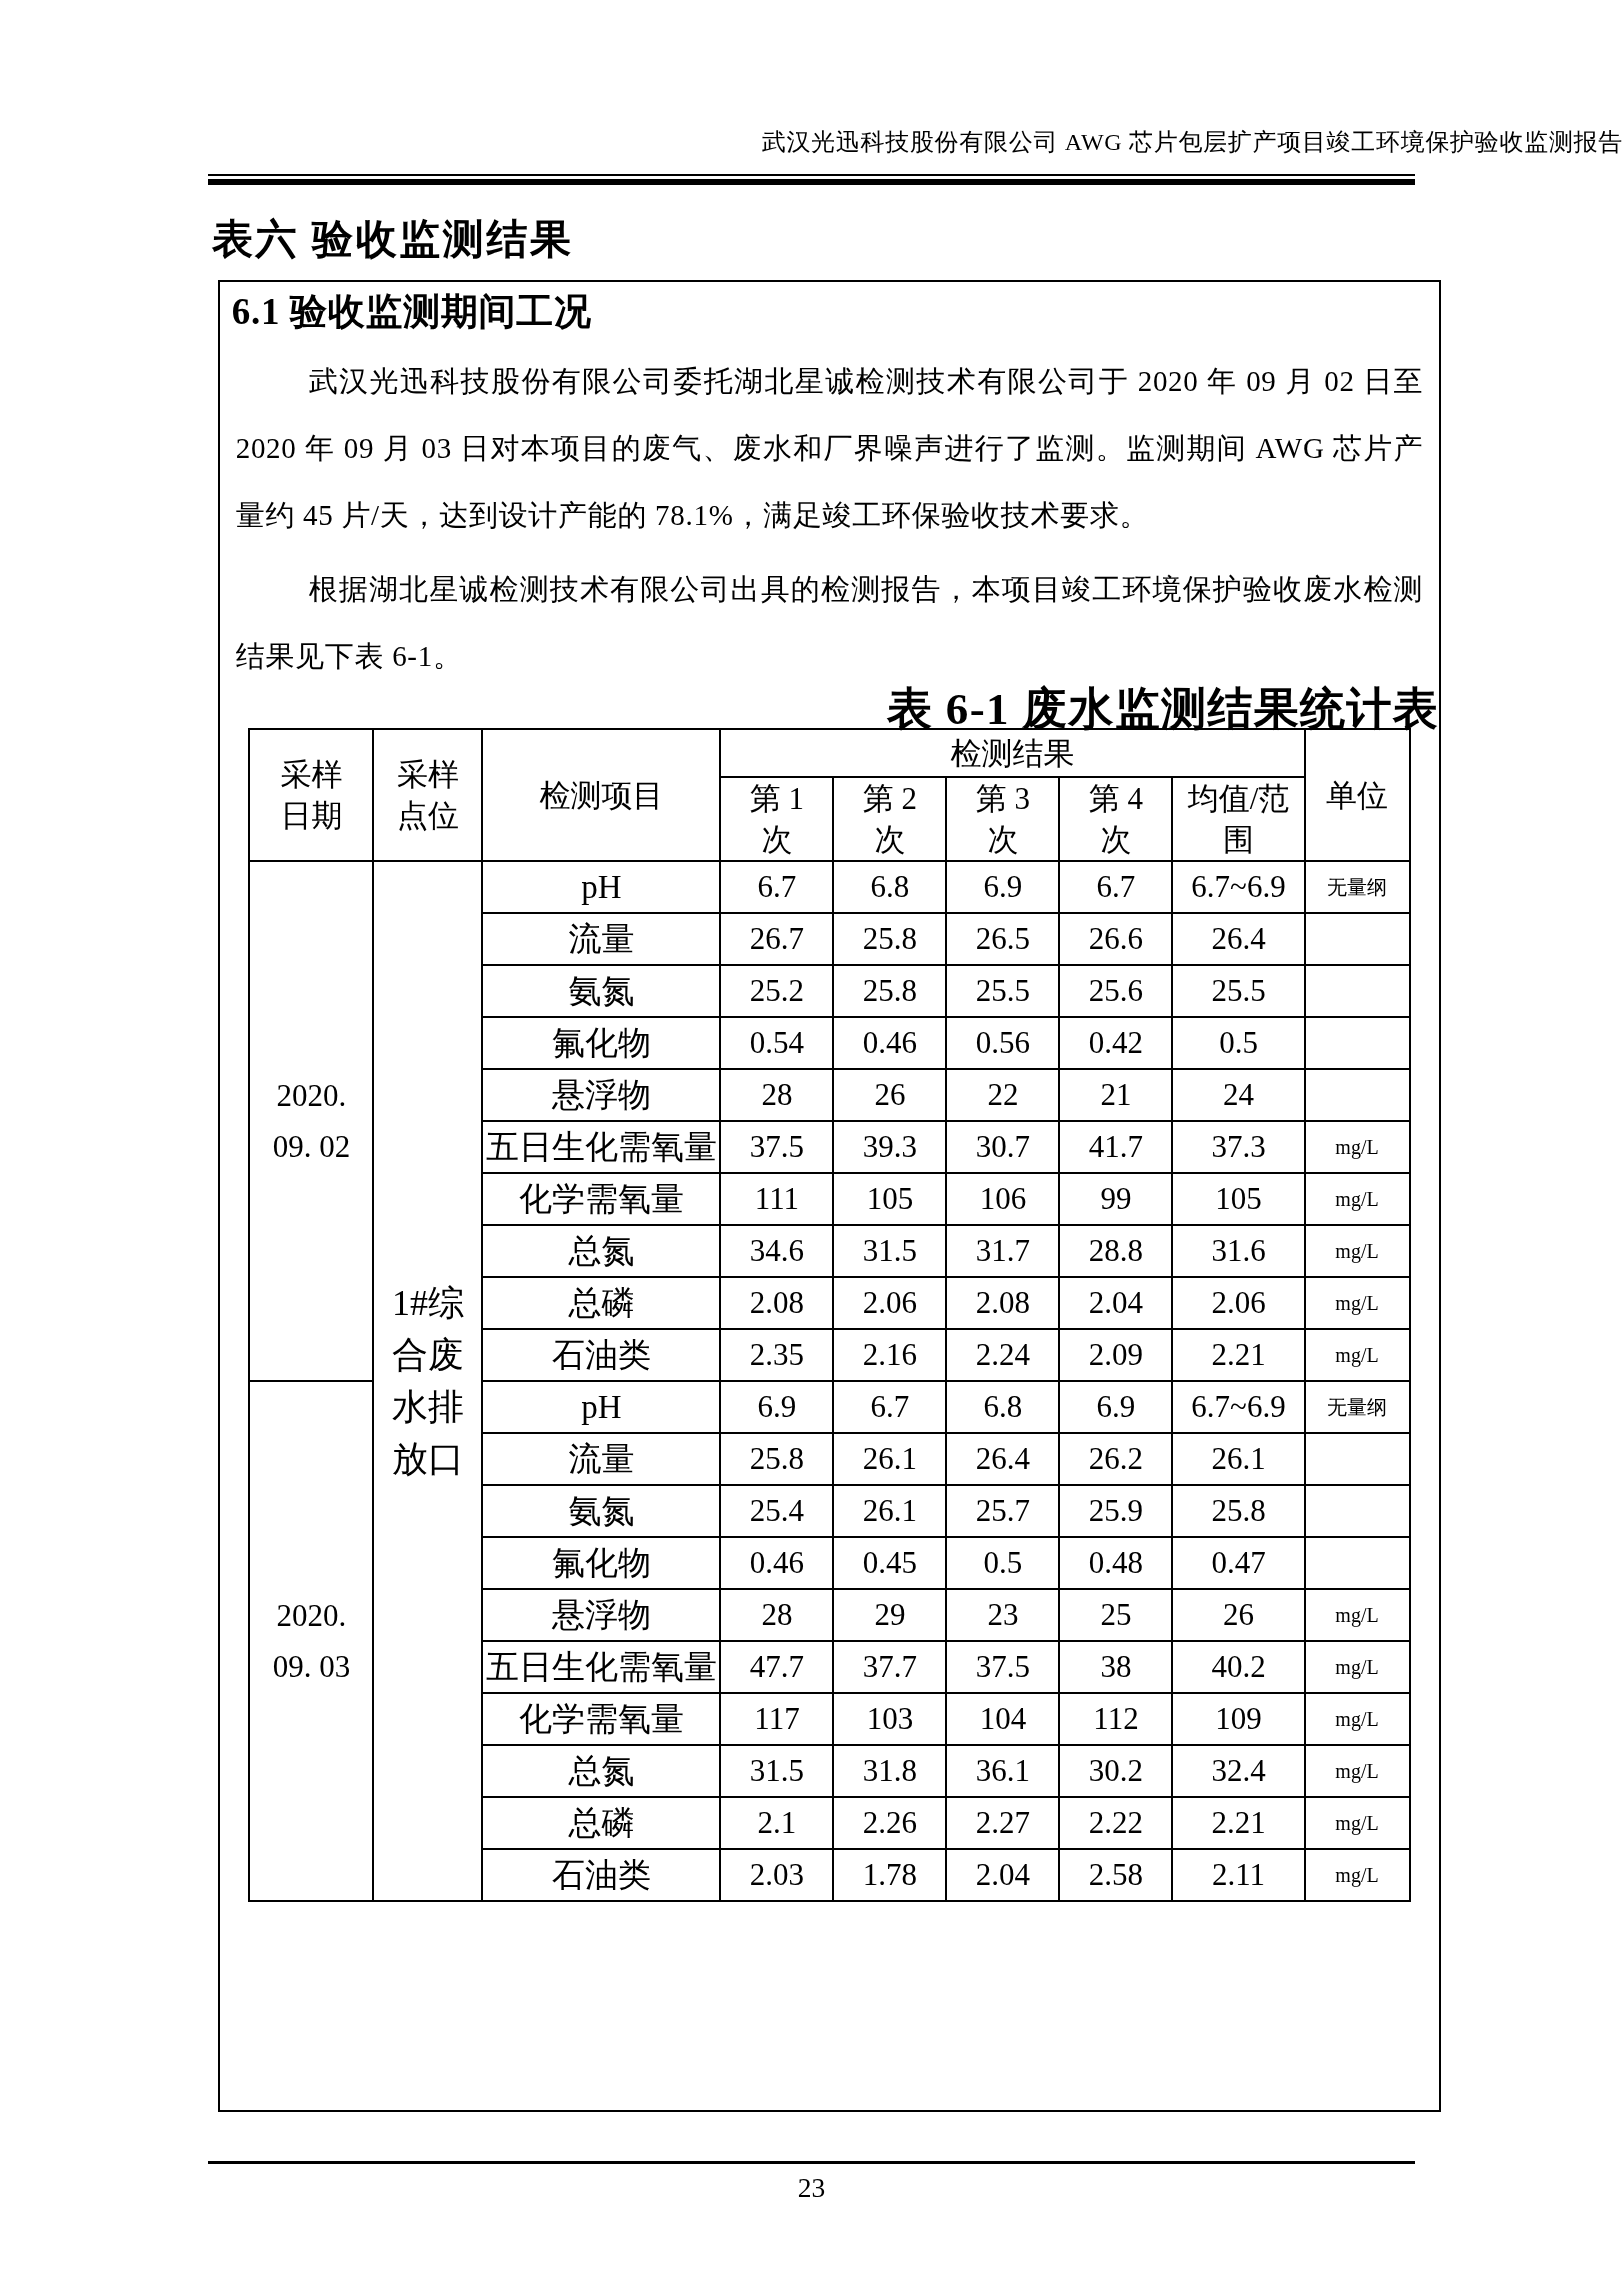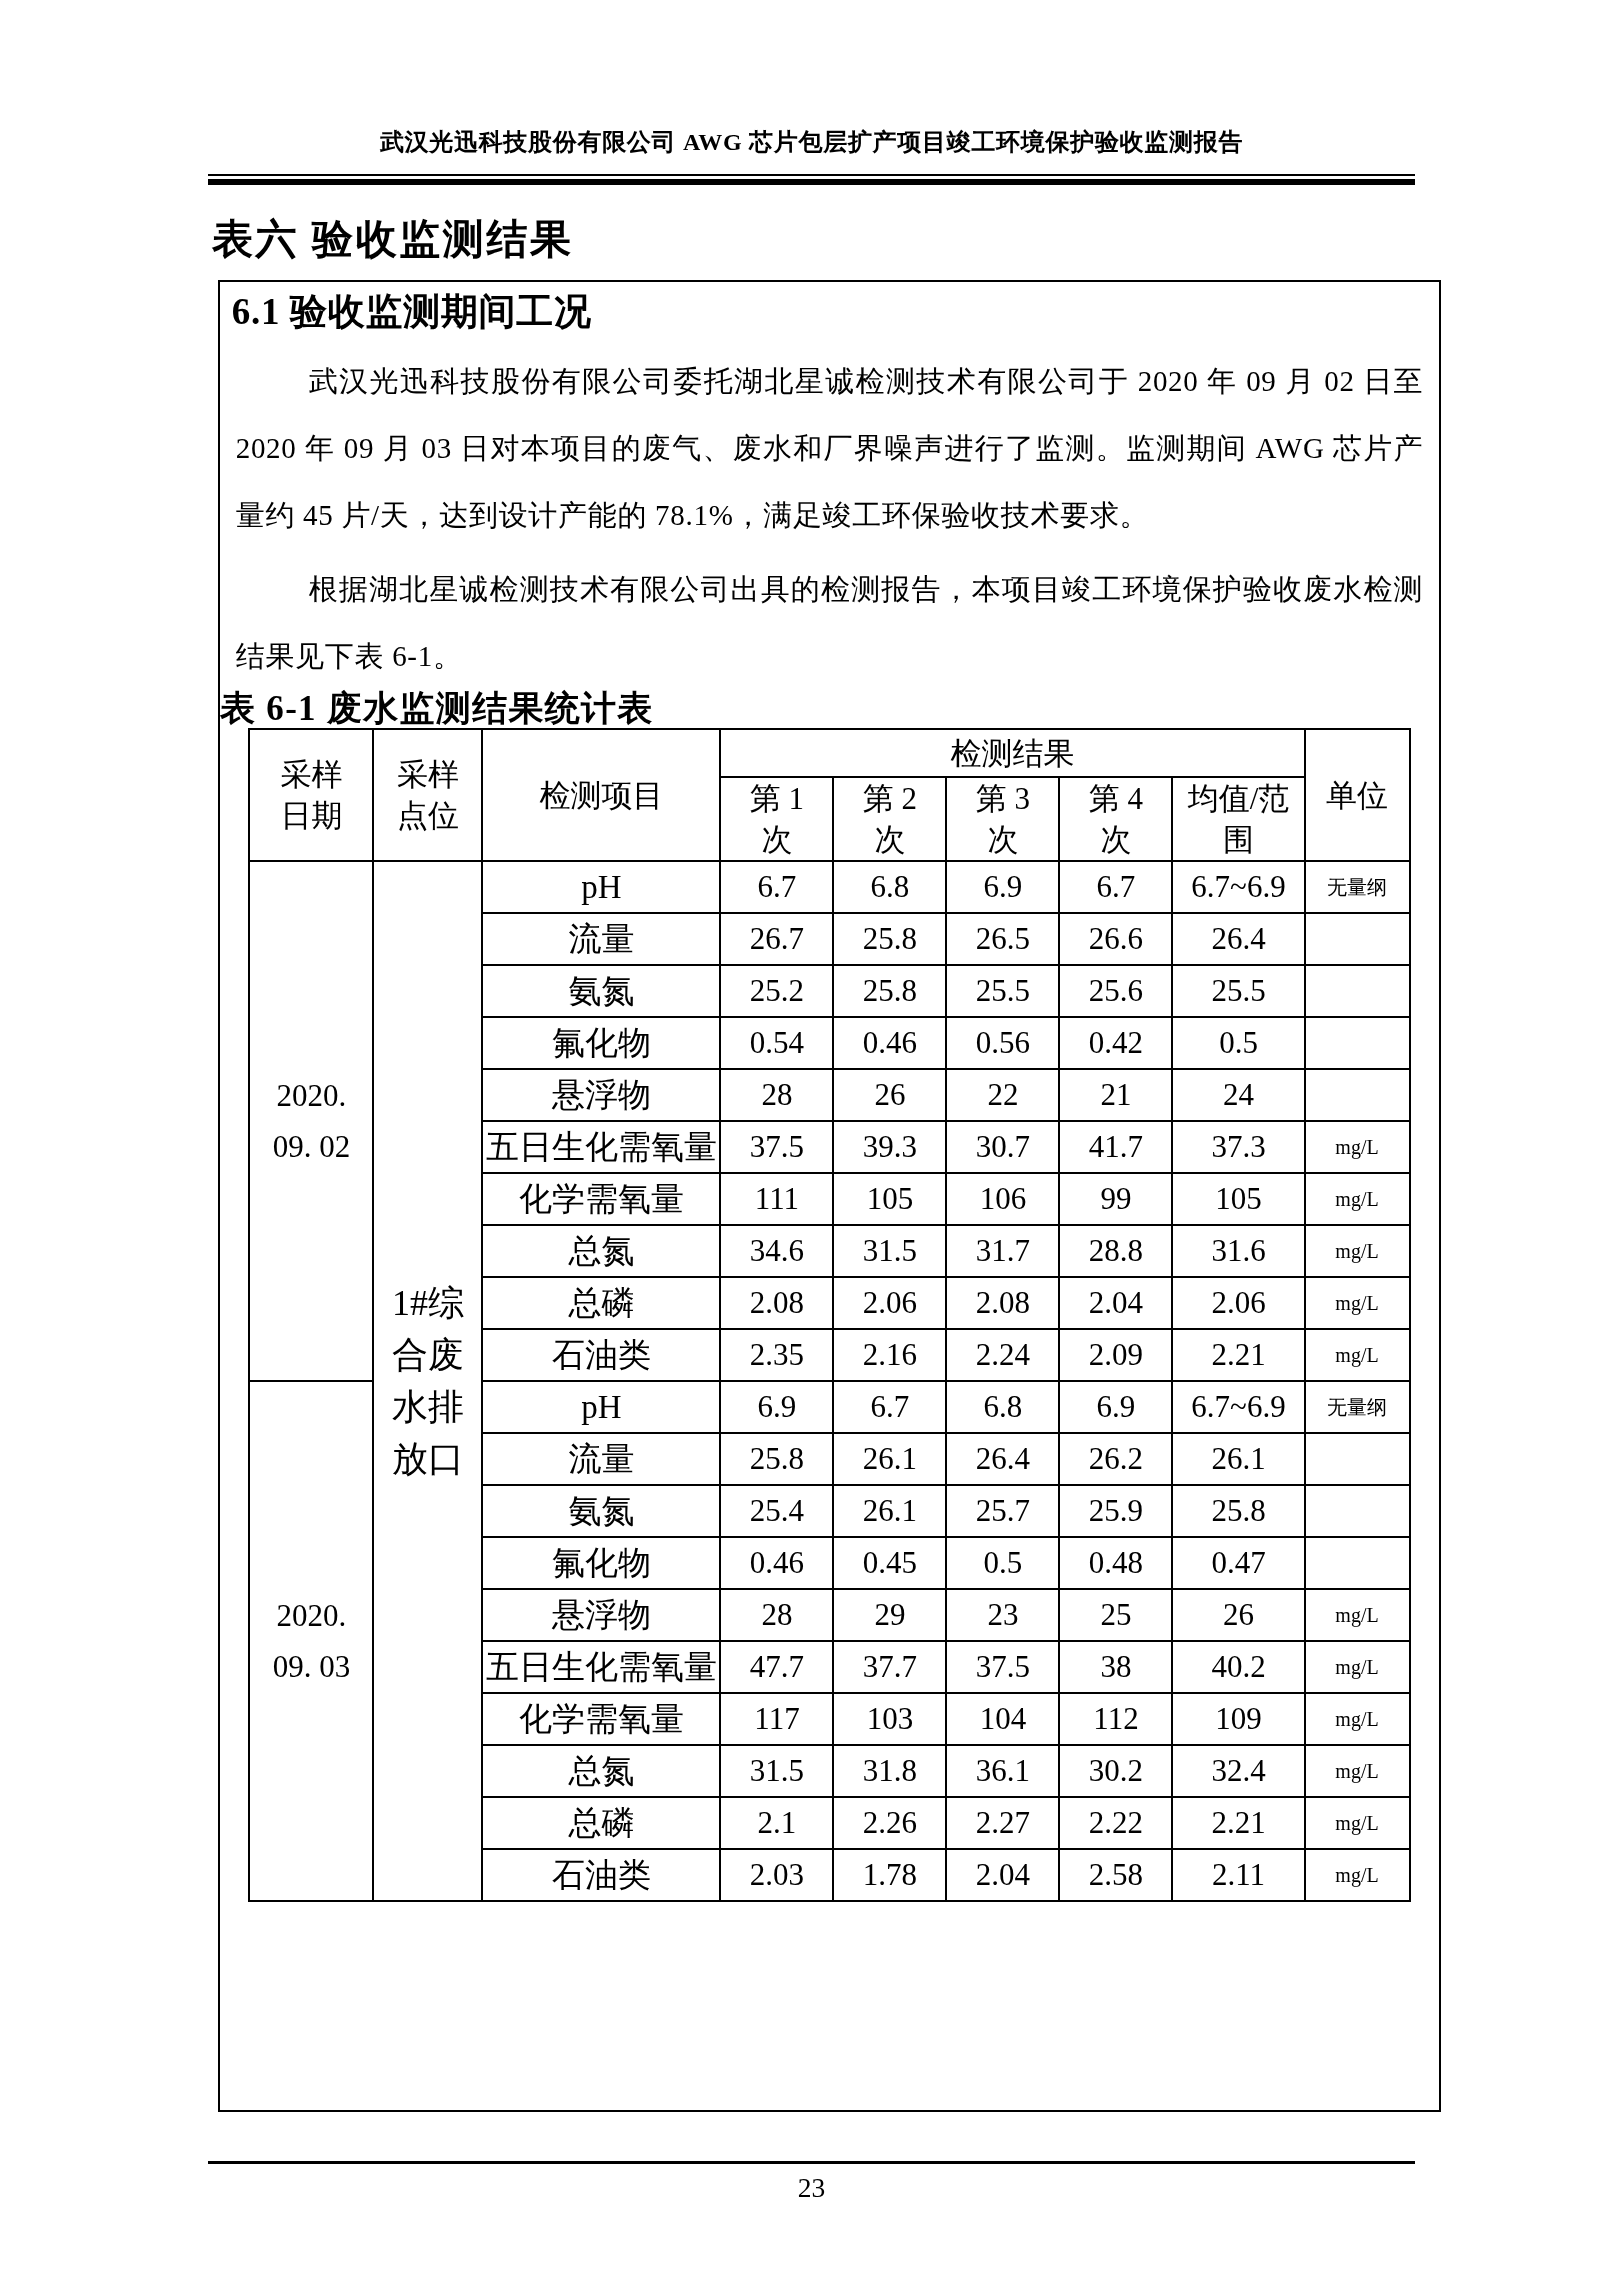--- a/index.html
+++ b/index.html
@@ -1,22 +1,22 @@
 <!DOCTYPE html>
 <html style="font-size:10.5px"><head>
 <meta charset="utf-8">
 <style>
   html,body{margin:0;padding:0;background:#888;}
   .page{
     position:relative;width:1623px;height:2295px;background:#ffffff;
     font-family:"Liberation Serif","DejaVu Serif",serif;color:#000;overflow:hidden;
   }
   .header-title{
-    position:absolute;top:126px;left:0;width:100%;text-align:center;
-    font-size:24px;font-weight:700;letter-spacing:0.7px;white-space:nowrap;
+    position:absolute;top:126px;left:0;width:100%;text-align:right;
+    font-size:24px;font-weight:400;letter-spacing:0.7px;white-space:nowrap;
   }
   .rule{position:absolute;left:208px;width:1207px;background:#000;}
   .rule-thin{top:174px;height:2px;}
   .rule-thick{top:179px;height:5.9px;}
   .doc-title{
     position:absolute;left:212px;top:212px;font-size:41px;font-weight:bold;letter-spacing:2.6px;
   }
   .content-box{
     position:absolute;left:218px;top:280px;width:1223px;height:1832px;
     border:2.6px solid #000;box-sizing:border-box;
@@ -26,21 +26,21 @@
   }
   .sec-heading.first{margin:9.2px 0 0 11.8px;}
   .sec-heading.second{margin:9.8px 0 0 11.8px;}
   .body-para{
     margin:0 15.7px;font-size:29px;line-height:67px;text-align:justify;
     text-indent:73px;letter-spacing:0.7px;
   }
   .body-para.p1{margin-top:15px;}
   .body-para.p2{margin-top:7.2px;}
   .table-caption{
-    margin:0;text-align:left;font-size:35px;font-weight:bold;line-height:38px;letter-spacing:1.3px;
+    margin:0;text-align:right;font-size:45px;font-weight:bold;line-height:38px;letter-spacing:1.3px;
   }
   table.monitor{
     margin:0 auto 0;border-collapse:collapse;table-layout:fixed;width:1159px;
     font-size:31px;
   }
   table.monitor th,table.monitor td{
     border:2px solid #000;border-top-width:2.6px;border-bottom-width:2.6px;
     text-align:center;vertical-align:middle;padding:0;overflow:hidden;
     font-weight:normal;
   }

